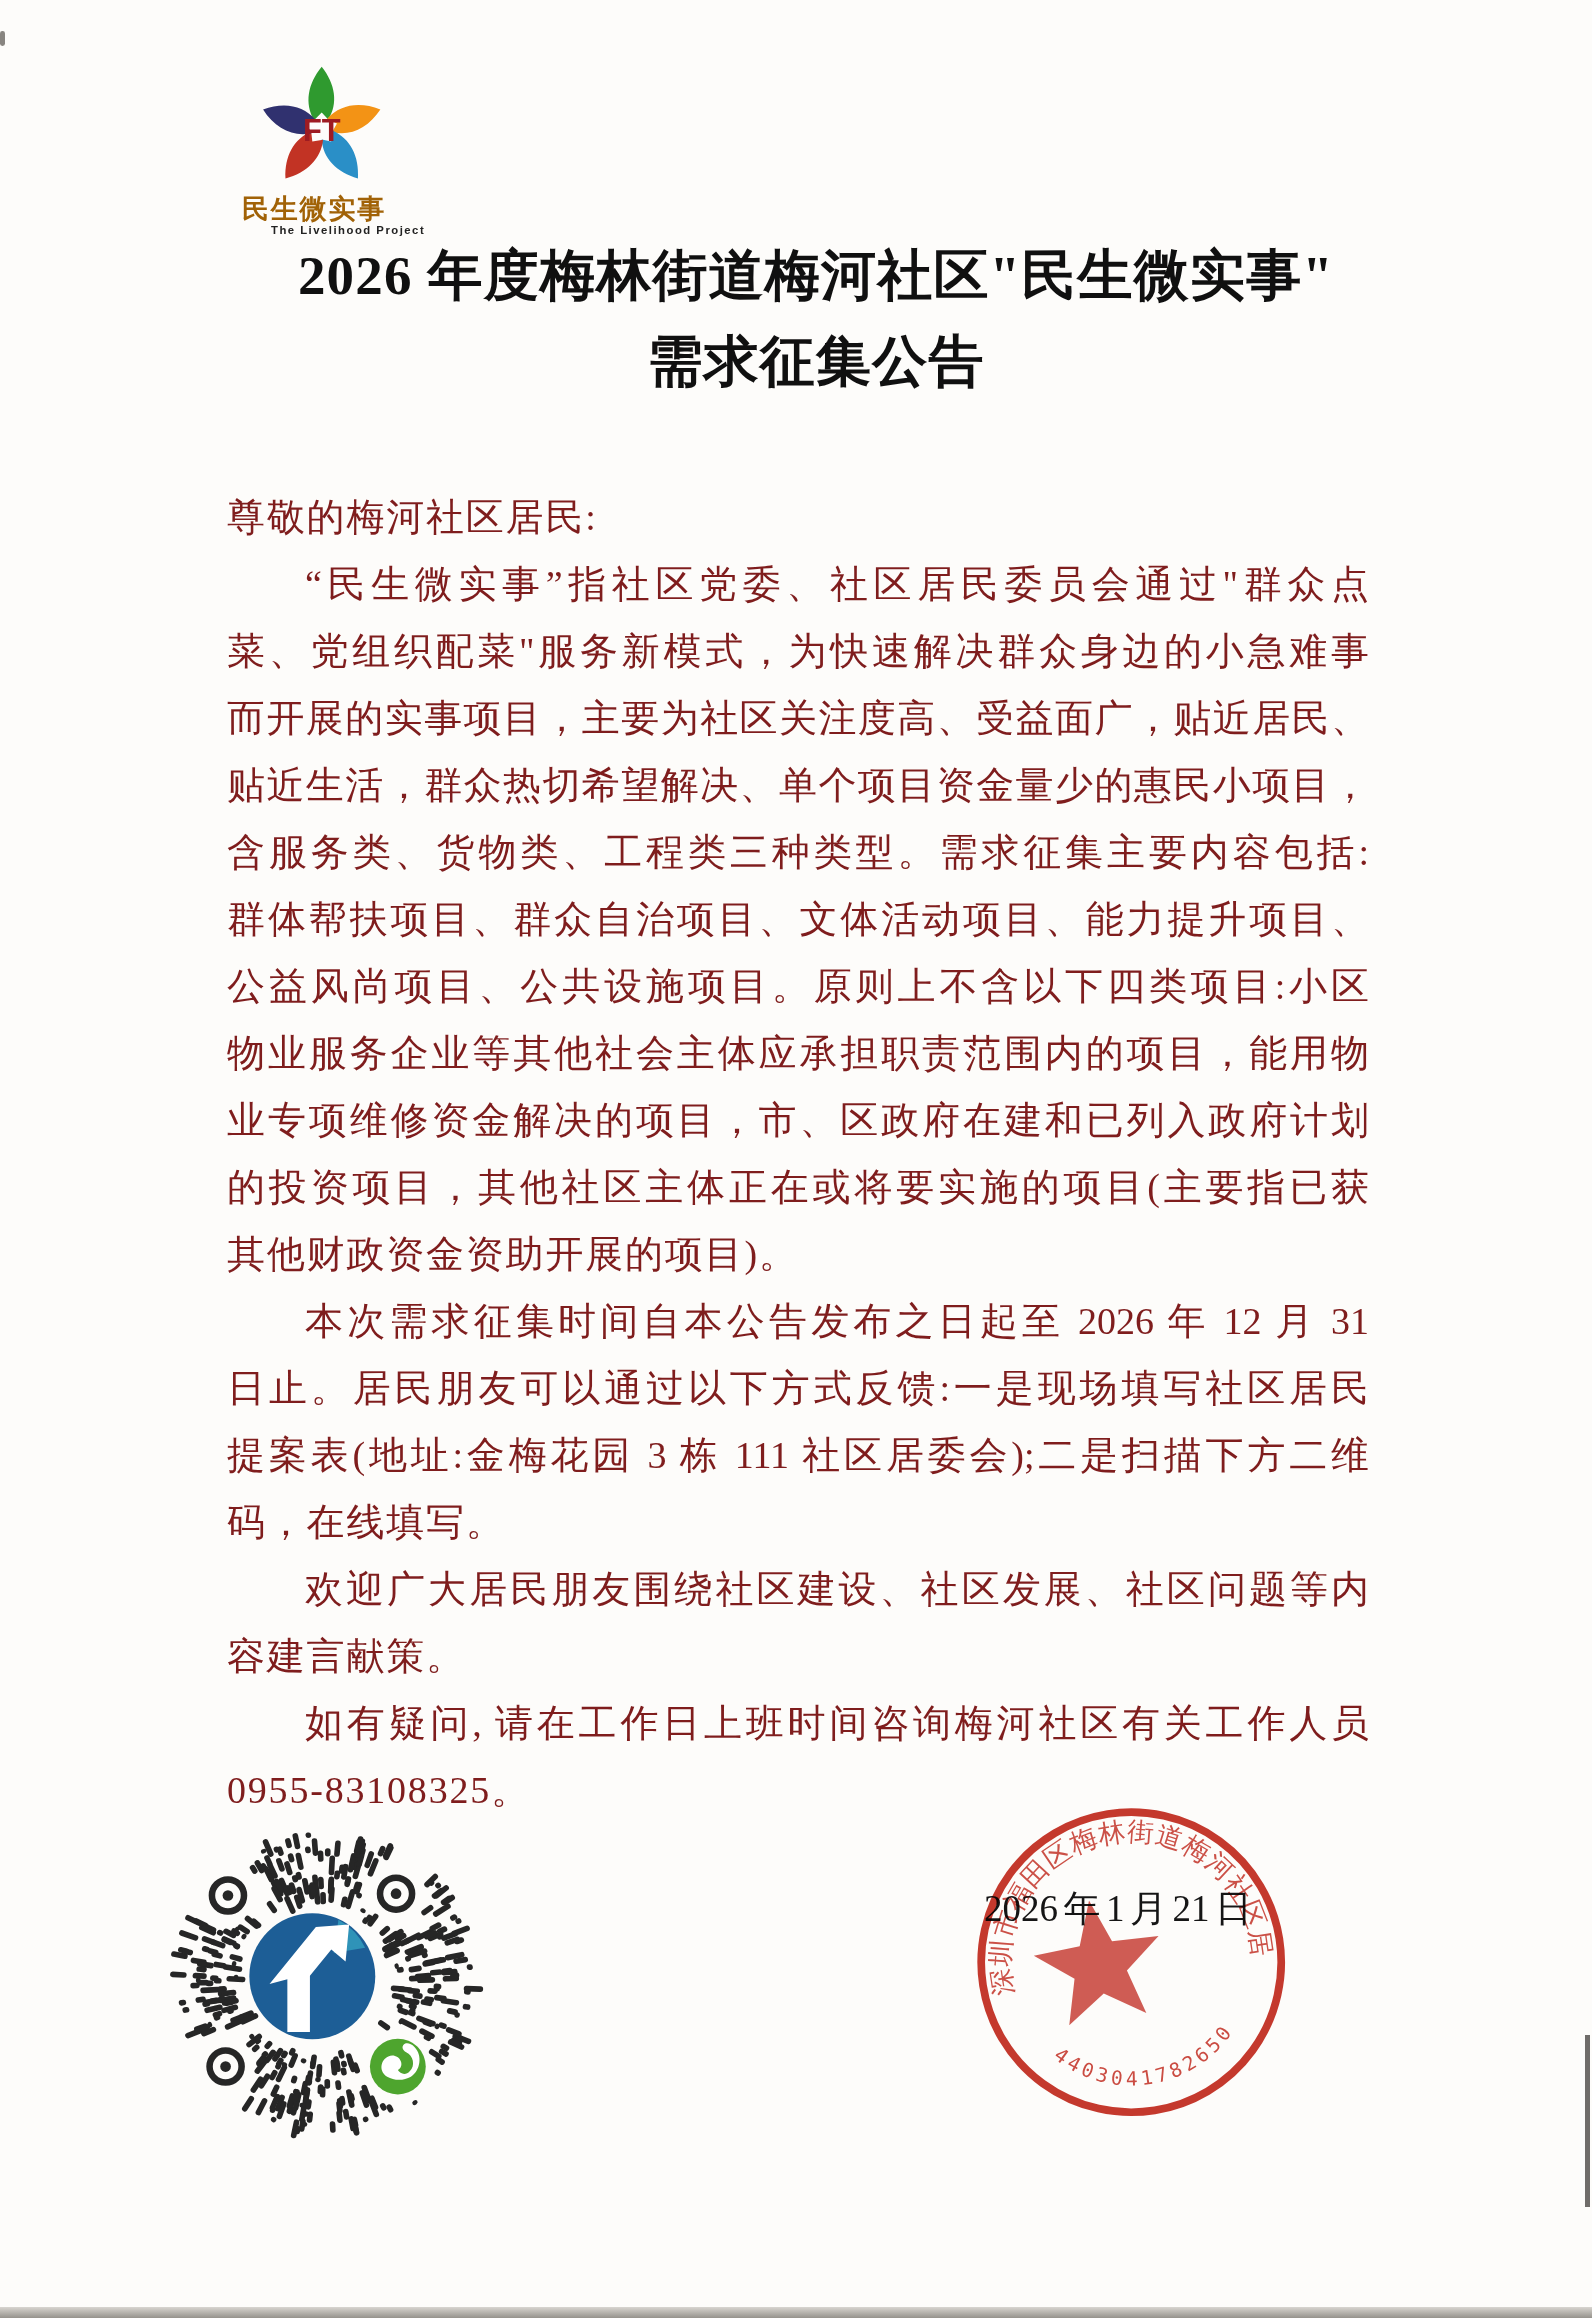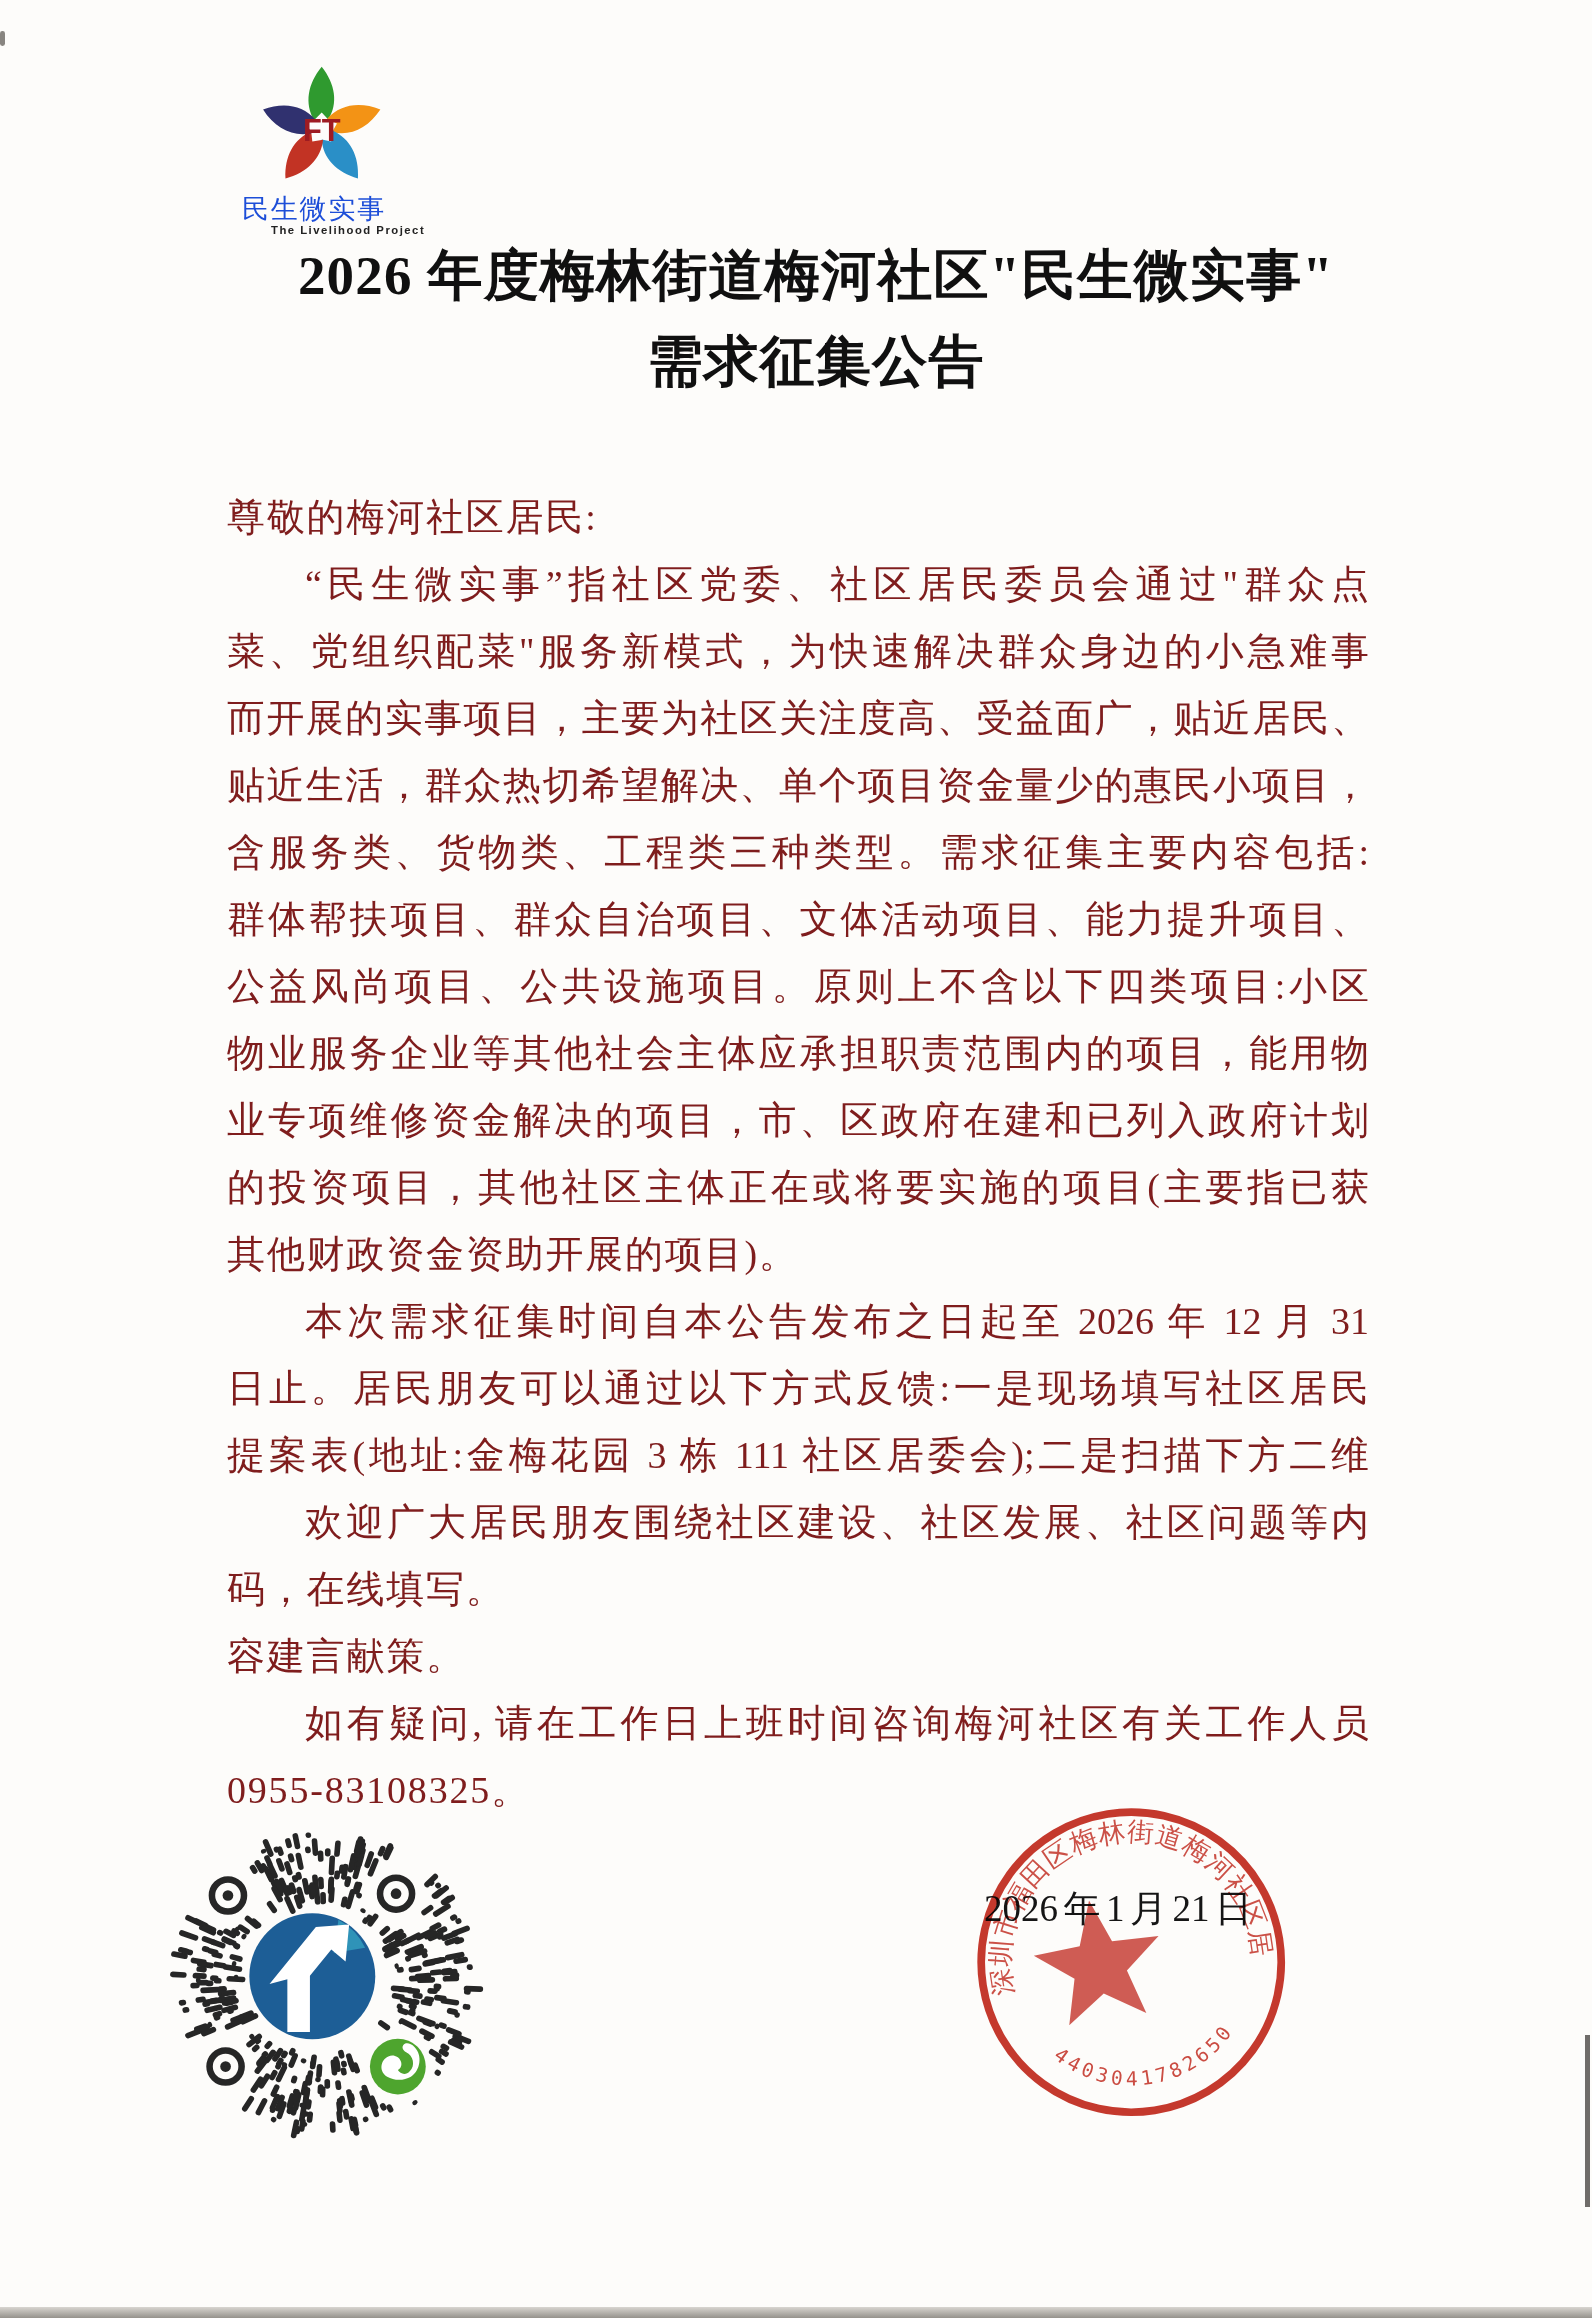--- a/index.html
+++ b/index.html
@@ -5,22 +5,22 @@
   html,body{margin:0;padding:0;background:#e8e6e2;}
   #sheet{
     position:relative; width:1592px; height:2319px; overflow:hidden;
     background:#fdfcfa;
     font-family:"Liberation Serif","DejaVu Serif",serif;
     color:#1c1c1c;
     padding-left:40px;
   }
   
   #logo{position:absolute; left:196px; top:56px; width:255px; height:196px;}
-  #logo-cn{position:absolute; left:242px; top:191px; font-size:27px; font-weight:400;
-    letter-spacing:1.8px; color:#1d4ed8; font-family:"Liberation Sans","DejaVu Sans",sans-serif;}
+  #logo-cn{position:absolute; left:242px; top:191px; font-size:27px; font-weight:700;
+    letter-spacing:1.8px; color:#a16207; font-family:"Liberation Sans","DejaVu Sans",sans-serif;}
   #logo-en{position:absolute; left:243px; top:224px; font-size:11.3px; font-weight:bold;
     letter-spacing:1.5px; color:#222; font-family:"Liberation Sans","DejaVu Sans",sans-serif;margin-left:28px;}
   
   .title-line{position:absolute; left:0; width:100%; text-align:center; font-weight:bold;
     font-size:55px; color:#101010; letter-spacing:1.2px;}
   #title1{top:239px;}
   #title2{top:325px;}
   
   #body-text{position:absolute; left:227px; top:484px; width:1142px; font-size:38px;
     line-height:67px; color:#7f1d1d;}
@@ -73,22 +73,22 @@
     <div class="line fill">含服务类、货物类、工程类三种类型。需求征集主要内容包括:</div>
     <div class="line fill">群体帮扶项目、群众自治项目、文体活动项目、能力提升项目、</div>
     <div class="line fill">公益风尚项目、公共设施项目。原则上不含以下四类项目:小区</div>
     <div class="line fill">物业服务企业等其他社会主体应承担职责范围内的项目，能用物</div>
     <div class="line fill">业专项维修资金解决的项目，市、区政府在建和已列入政府计划</div>
     <div class="line fill">的投资项目，其他社区主体正在或将要实施的项目(主要指已获</div>
     <div class="line">其他财政资金资助开展的项目)。</div>
     <div class="line indent fill">本次需求征集时间自本公告发布之日起至 2026 年 12 月 31</div>
     <div class="line fill">日止。居民朋友可以通过以下方式反馈:一是现场填写社区居民</div>
     <div class="line fill">提案表(地址:金梅花园 3 栋 111 社区居委会);二是扫描下方二维</div>
+    <div class="line">码，在线填写。</div>
     <div class="line indent fill">欢迎广大居民朋友围绕社区建设、社区发展、社区问题等内</div>
-    <div class="line">码，在线填写。</div>
     <div class="line">容建言献策。</div>
     <div class="line indent fill">如有疑问, 请在工作日上班时间咨询梅河社区有关工作人员</div>
     <div class="line">0955-83108325。</div>
   </div>
 
   <div id="signoff-date">2026年1月21日</div>
 
   <svg id="qr" viewBox="0 0 564 564">
     <g id="qr-dashes">
         <rect x="-4.75" y="-15.215982437133789" width="9.5" height="30.431964874267578" rx="4.5" fill="#262626" transform="translate(71.6 175.3) rotate(294.3)"></rect>

